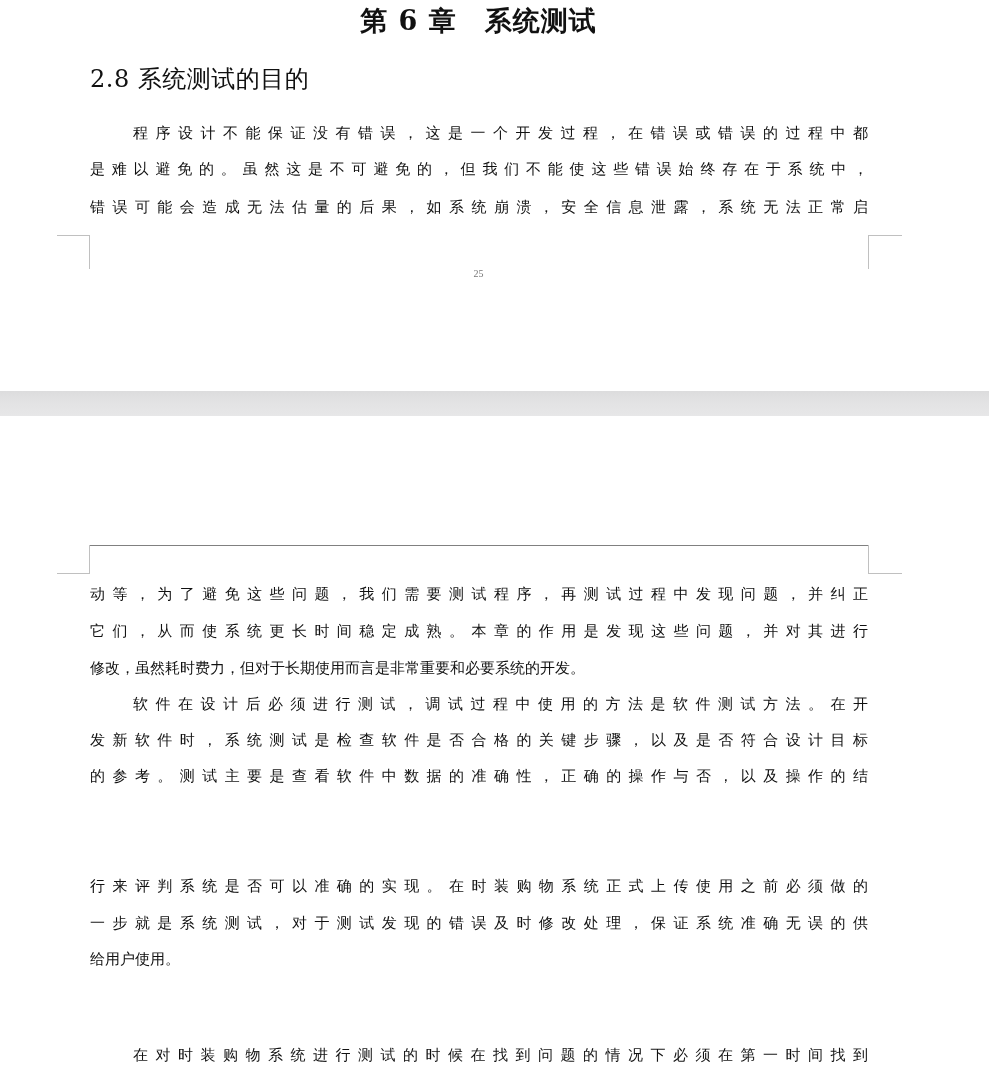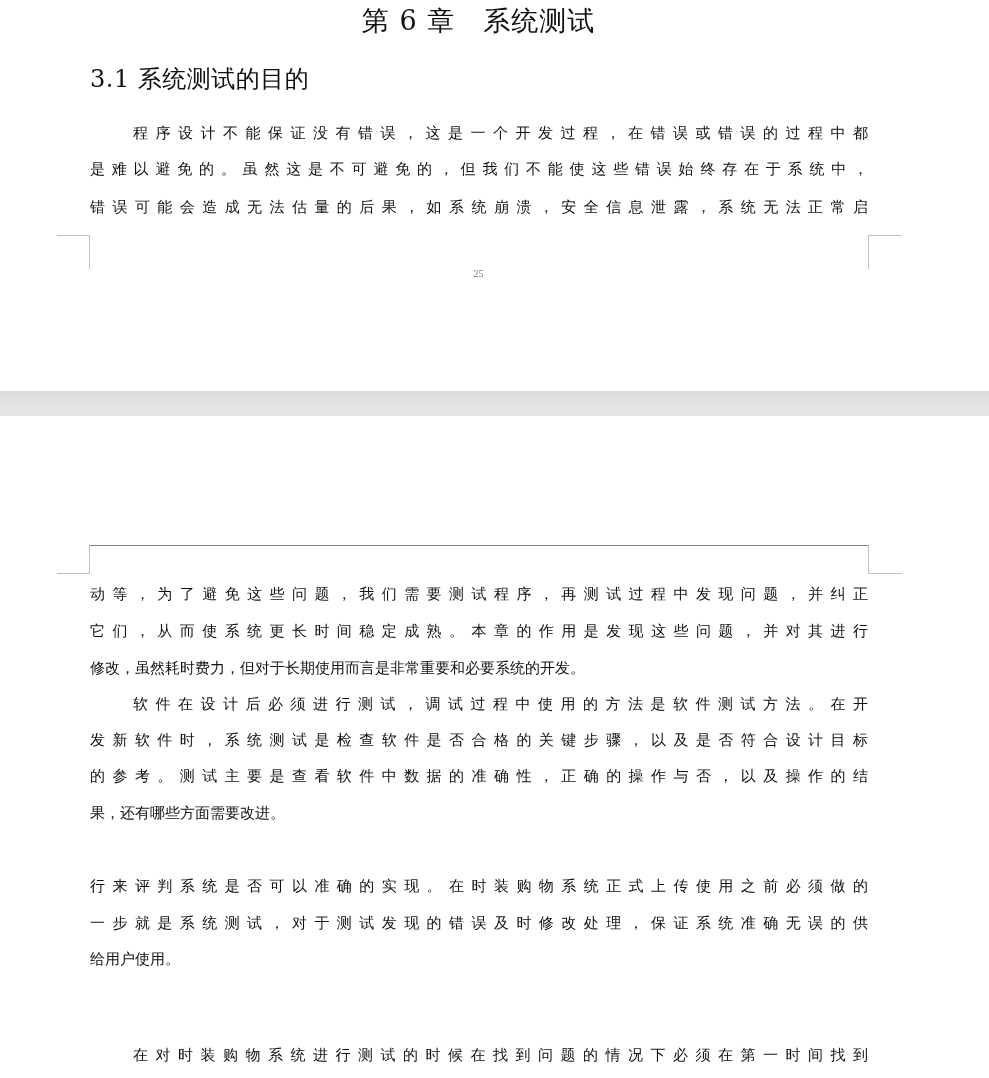--- a/index.html
+++ b/index.html
@@ -59,21 +59,21 @@
       color: #777777;
       font-family: "Liberation Serif", serif;
     }
     .chapter-title {
       position: absolute;
       left: 0;
       top: 3px;
       width: 957px;
       text-align: center;
       font-size: 27px;
-      font-weight: normal;
+      font-weight: bold;
       letter-spacing: 1px;
       white-space: pre;
     }
     .section-heading {
       position: absolute;
       left: 90px;
       font-size: 24px;
       font-weight: normal;
       white-space: nowrap;
       letter-spacing: 0.5px;
@@ -90,21 +90,21 @@
       text-align-last: justify;
     }
     .text-line.indent { left: 133px; width: 735px; }
     .text-line.last { text-align-last: left; }
   </style>
 </head>
 <body>
 
 <div class="page" id="page1">
   <div class="chapter-title">第 6 章　系统测试</div>
-  <div class="section-heading" style="top:63px;">3.1 系统测试的目的</div>
+  <div class="section-heading" style="top:63px;">2.8 系统测试的目的</div>
 
   <div class="text-line indent" style="top:115px;">程序设计不能保证没有错误，这是一个开发过程，在错误或错误的过程中都</div>
   <div class="text-line" style="top:151px;">是难以避免的。虽然这是不可避免的，但我们不能使这些错误始终存在于系统中，</div>
   <div class="text-line" style="top:189px;">错误可能会造成无法估量的后果，如系统崩溃，安全信息泄露，系统无法正常启</div>
 
   <div class="corner bl-p1"></div>
   <div class="corner br-p1"></div>
 
   <div class="page-number">25</div>
 </div>
@@ -116,21 +116,20 @@
   <div class="corner tl-p2"></div>
   <div class="corner tr-p2"></div>
 
   <div class="text-line" style="top:160px;">动等，为了避免这些问题，我们需要测试程序，再测试过程中发现问题，并纠正</div>
   <div class="text-line" style="top:197px;">它们，从而使系统更长时间稳定成熟。本章的作用是发现这些问题，并对其进行</div>
   <div class="text-line last" style="top:234px;">修改，虽然耗时费力，但对于长期使用而言是非常重要和必要系统的开发。</div>
 
   <div class="text-line" style="top:306px;">发新软件时，系统测试是检查软件是否合格的关键步骤，以及是否符合设计目标</div>
   <div class="text-line indent" style="top:270px;">软件在设计后必须进行测试，调试过程中使用的方法是软件测试方法。在开</div>
   <div class="text-line" style="top:342px;">的参考。测试主要是查看软件中数据的准确性，正确的操作与否，以及操作的结</div>
-  <div class="text-line last" style="top:379px;">果，还有哪些方面需要改进。</div>
 
   <div class="text-line" style="top:452px;">行来评判系统是否可以准确的实现。在时装购物系统正式上传使用之前必须做的</div>
   <div class="text-line" style="top:489px;">一步就是系统测试，对于测试发现的错误及时修改处理，保证系统准确无误的供</div>
   <div class="text-line last" style="top:525px;">给用户使用。</div>
 
 
   <div class="text-line indent" style="top:621px;">在对时装购物系统进行测试的时候在找到问题的情况下必须在第一时间找到</div>
 </div>
 
 </body></html>

